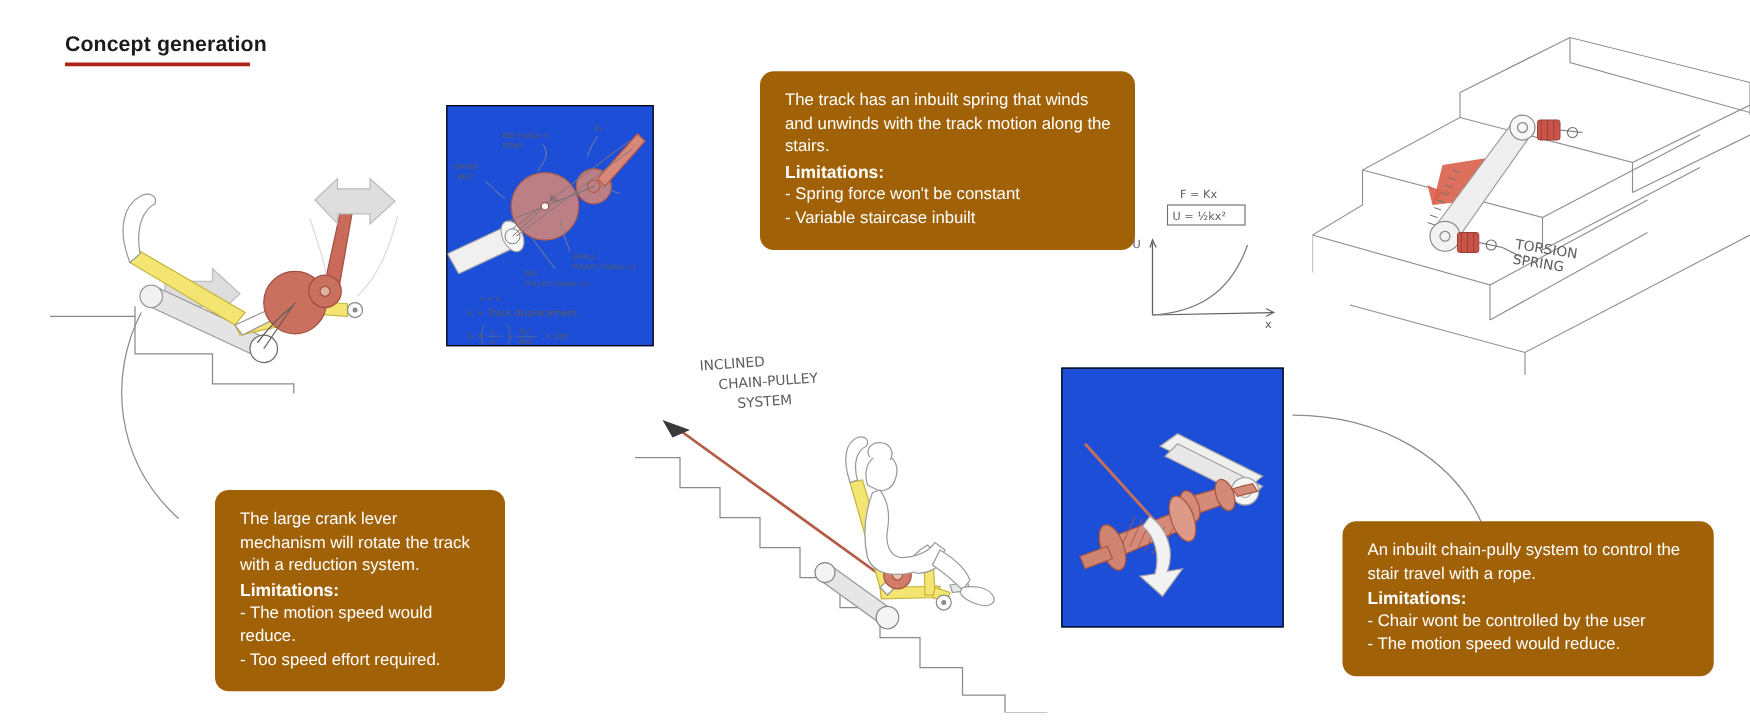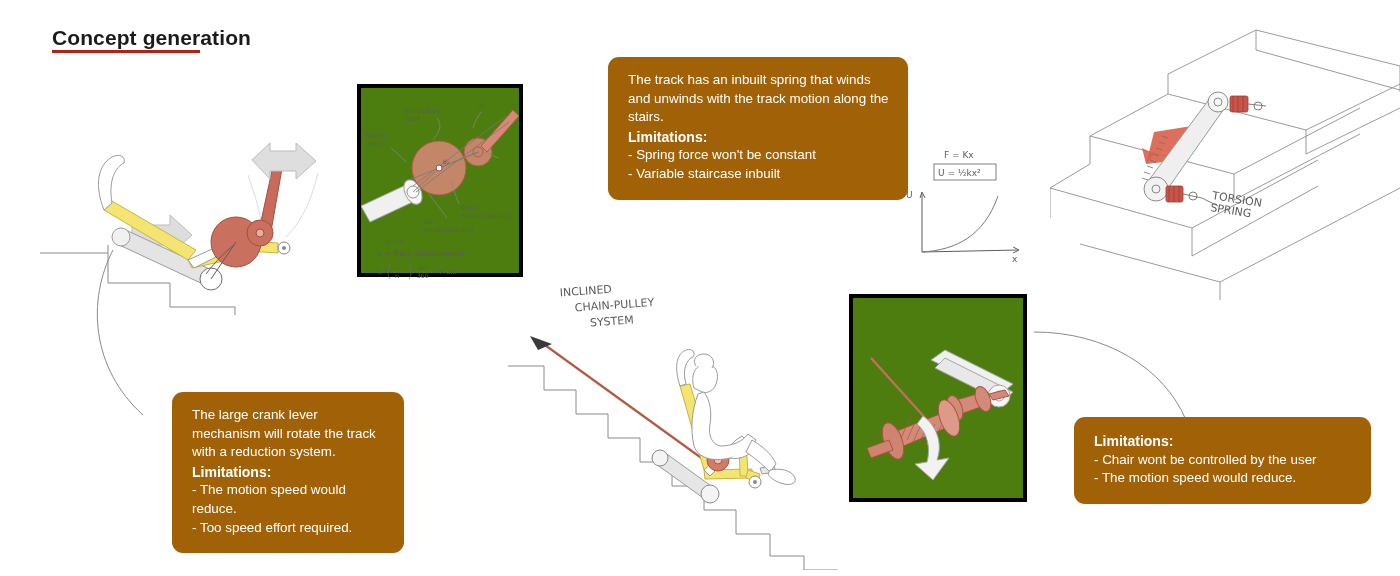--- a/index.html
+++ b/index.html
@@ -8,21 +8,21 @@
     background:#ffffff;
     font-family:"Liberation Sans", sans-serif;
     overflow:hidden;
     position:relative;
   }
   #page-root{position:absolute;inset:0;}
 
   
   .page-title{
     position:absolute;left:52px;top:26px;
-    font-size:21px;font-weight:bold;color:#1b1b1b;
+    font-size:17px;font-weight:bold;color:#1b1b1b;
     letter-spacing:0.1px;
   }
   .title-rule{
     position:absolute;left:52px;top:50px;
     width:148px;height:3px;background:#b02418;
   }
 
   
   .callout{
     position:absolute;
@@ -38,22 +38,22 @@
   .callout .limit-head{display:block;font-weight:bold;font-size:14px;margin-top:1px;}
   .callout .limit-item{display:block;}
 
   #callout-spring{left:608px;top:57px;width:300px;}
   #callout-crank{left:172px;top:392px;width:232px;}
   #callout-chain{left:1074px;top:417px;width:297px;}
 
   
   .detail-frame{
     position:absolute;
-    border:4px solid #000000;
-    background:#4d7c0f;
+    border:1px solid #000000;
+    background:#1d4ed8;
     box-sizing:border-box;
   }
   #frame-gear{left:357px;top:84px;width:166px;height:193px;}
   #frame-spool{left:849px;top:294px;width:178px;height:208px;}
 
   
   .sketch{position:absolute;pointer-events:none;}
 
   .hw{
     font-family:"DejaVu Sans", sans-serif;
@@ -373,18 +373,19 @@
   </div>
 
   <div class="callout" id="callout-crank">
     <span class="body">The large crank lever mechanism will rotate the track with a reduction system.</span>
     <span class="limit-head">Limitations:</span>
     <span class="limit-item">- The motion speed would reduce.</span>
     <span class="limit-item">- Too speed effort required.</span>
   </div>
 
   <div class="callout" id="callout-chain">
+    <span class="body">An inbuilt chain-pully system to control the stair travel with a rope.</span>
     <span class="limit-head">Limitations:</span>
     <span class="limit-item">- Chair wont be controlled by the user</span>
     <span class="limit-item">- The motion speed would reduce.</span>
   </div>
 
 </div>
 
 </body></html>

